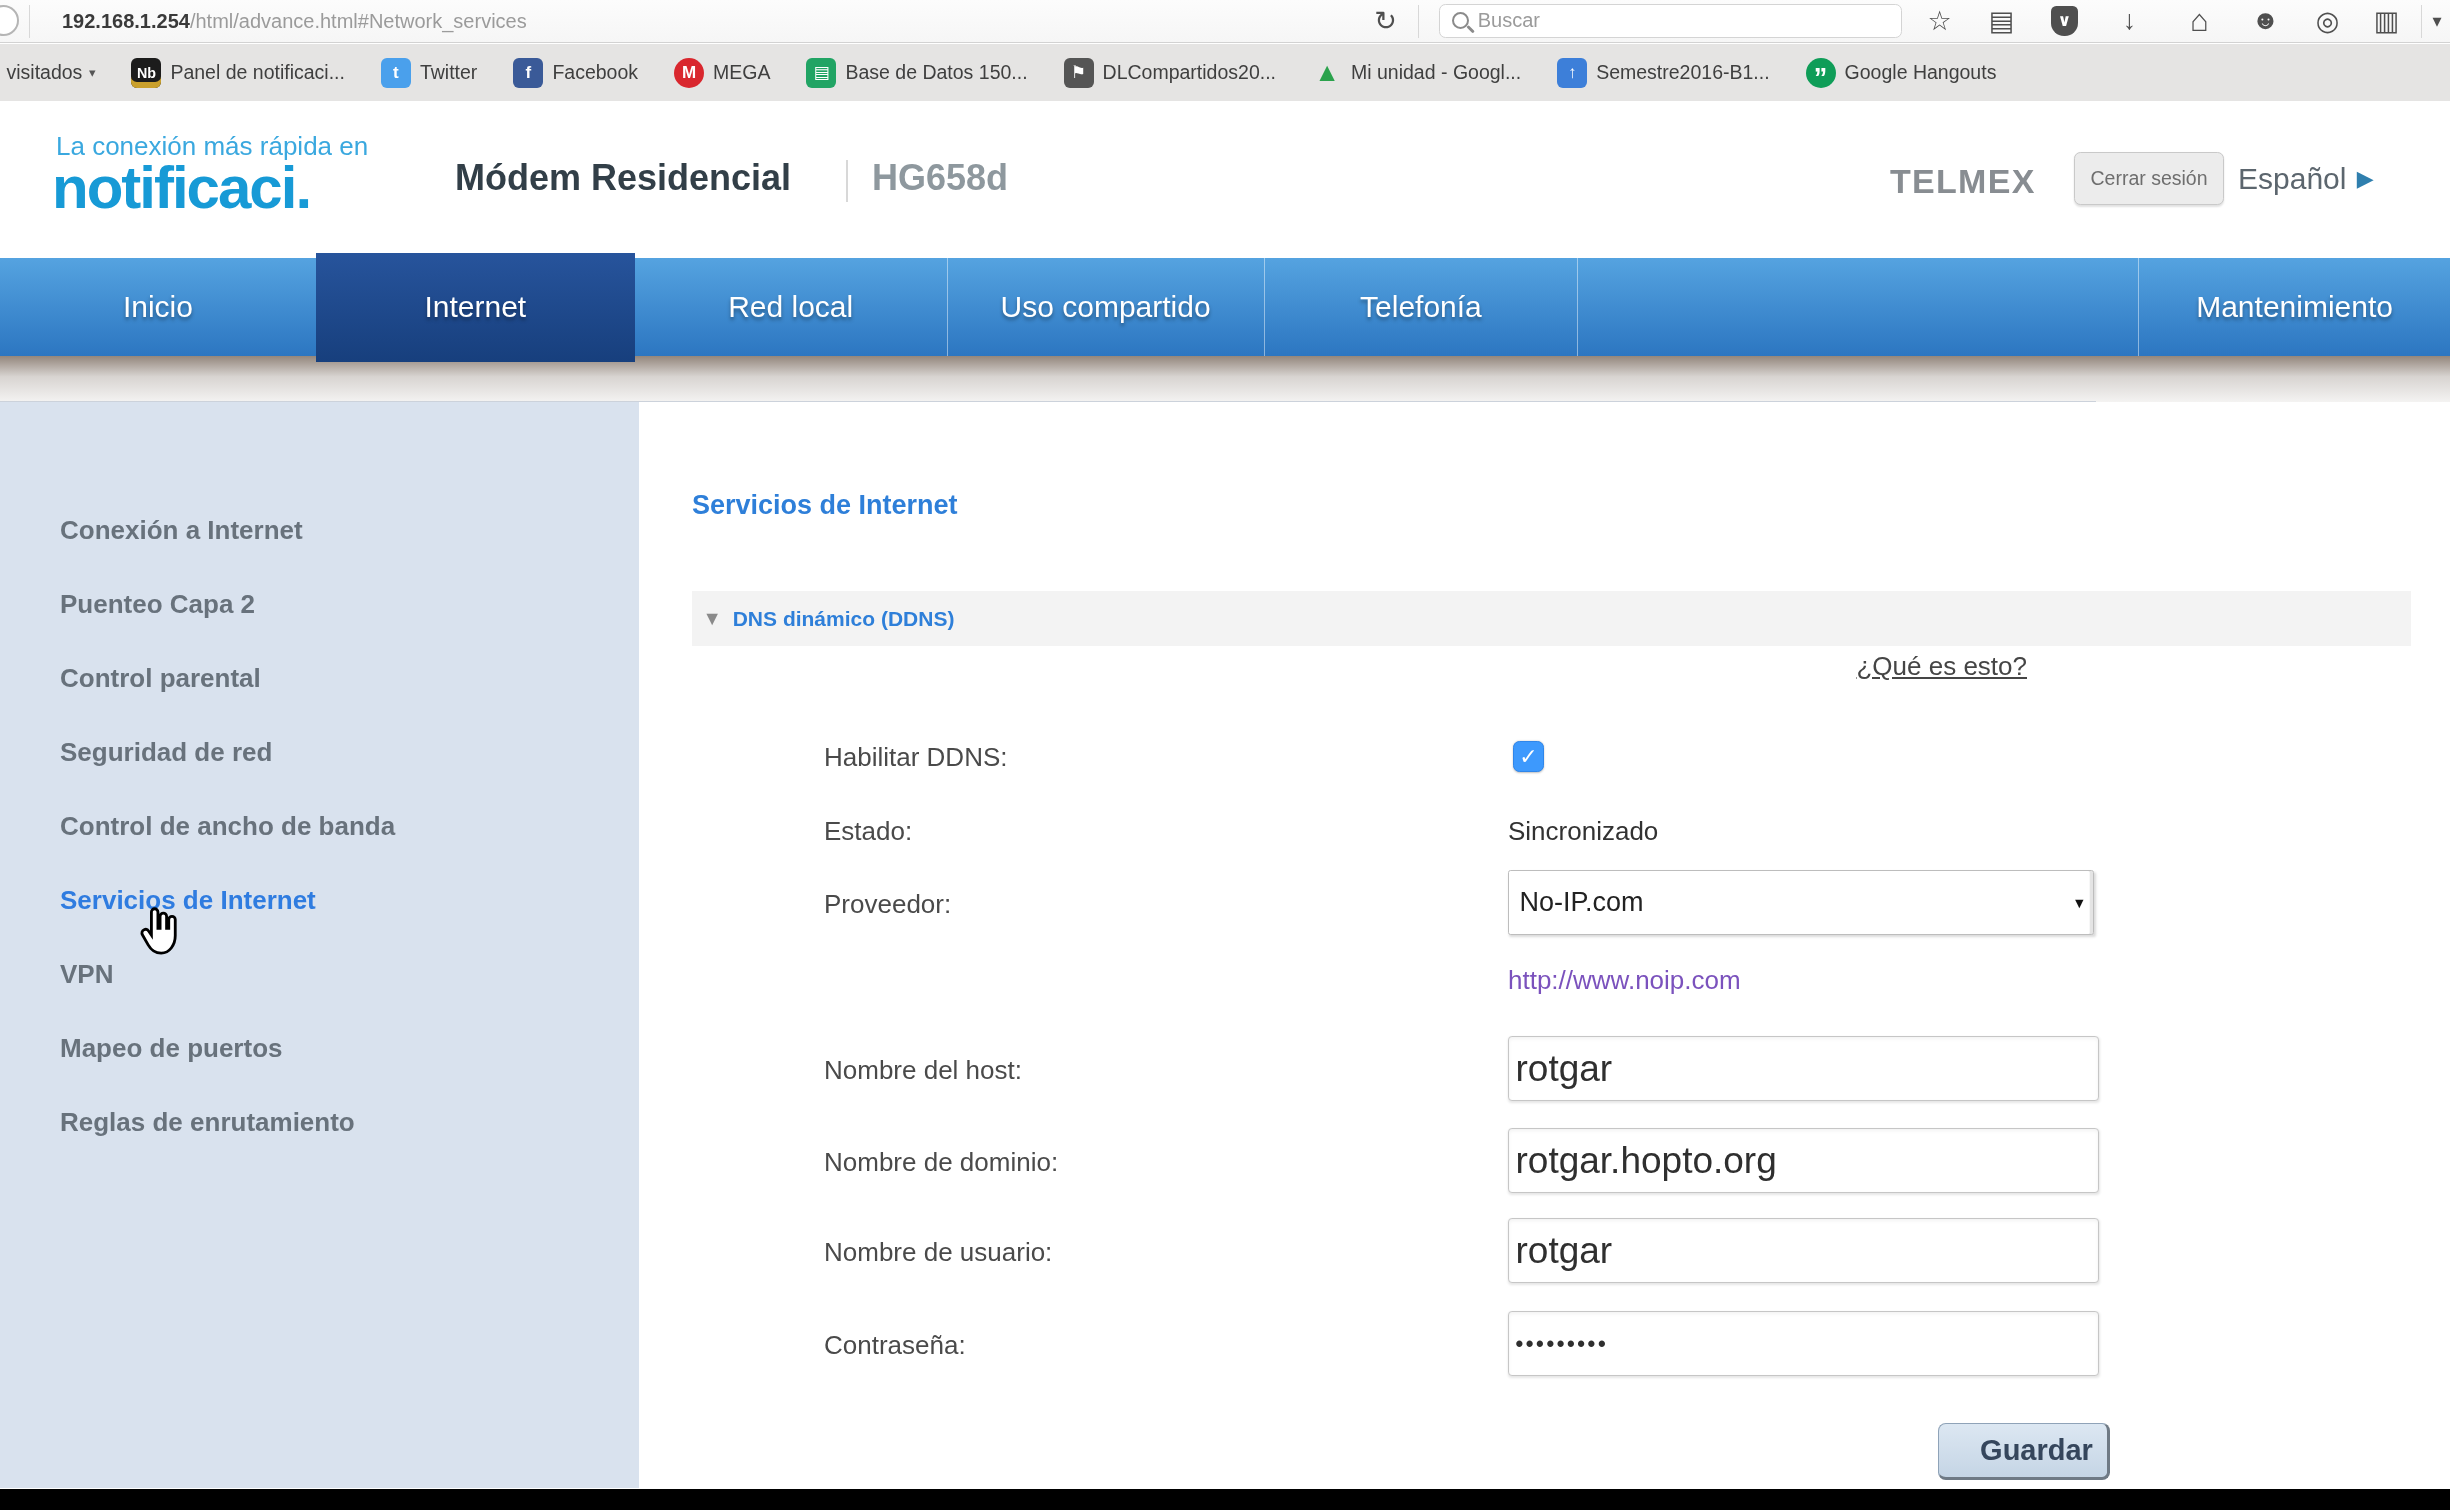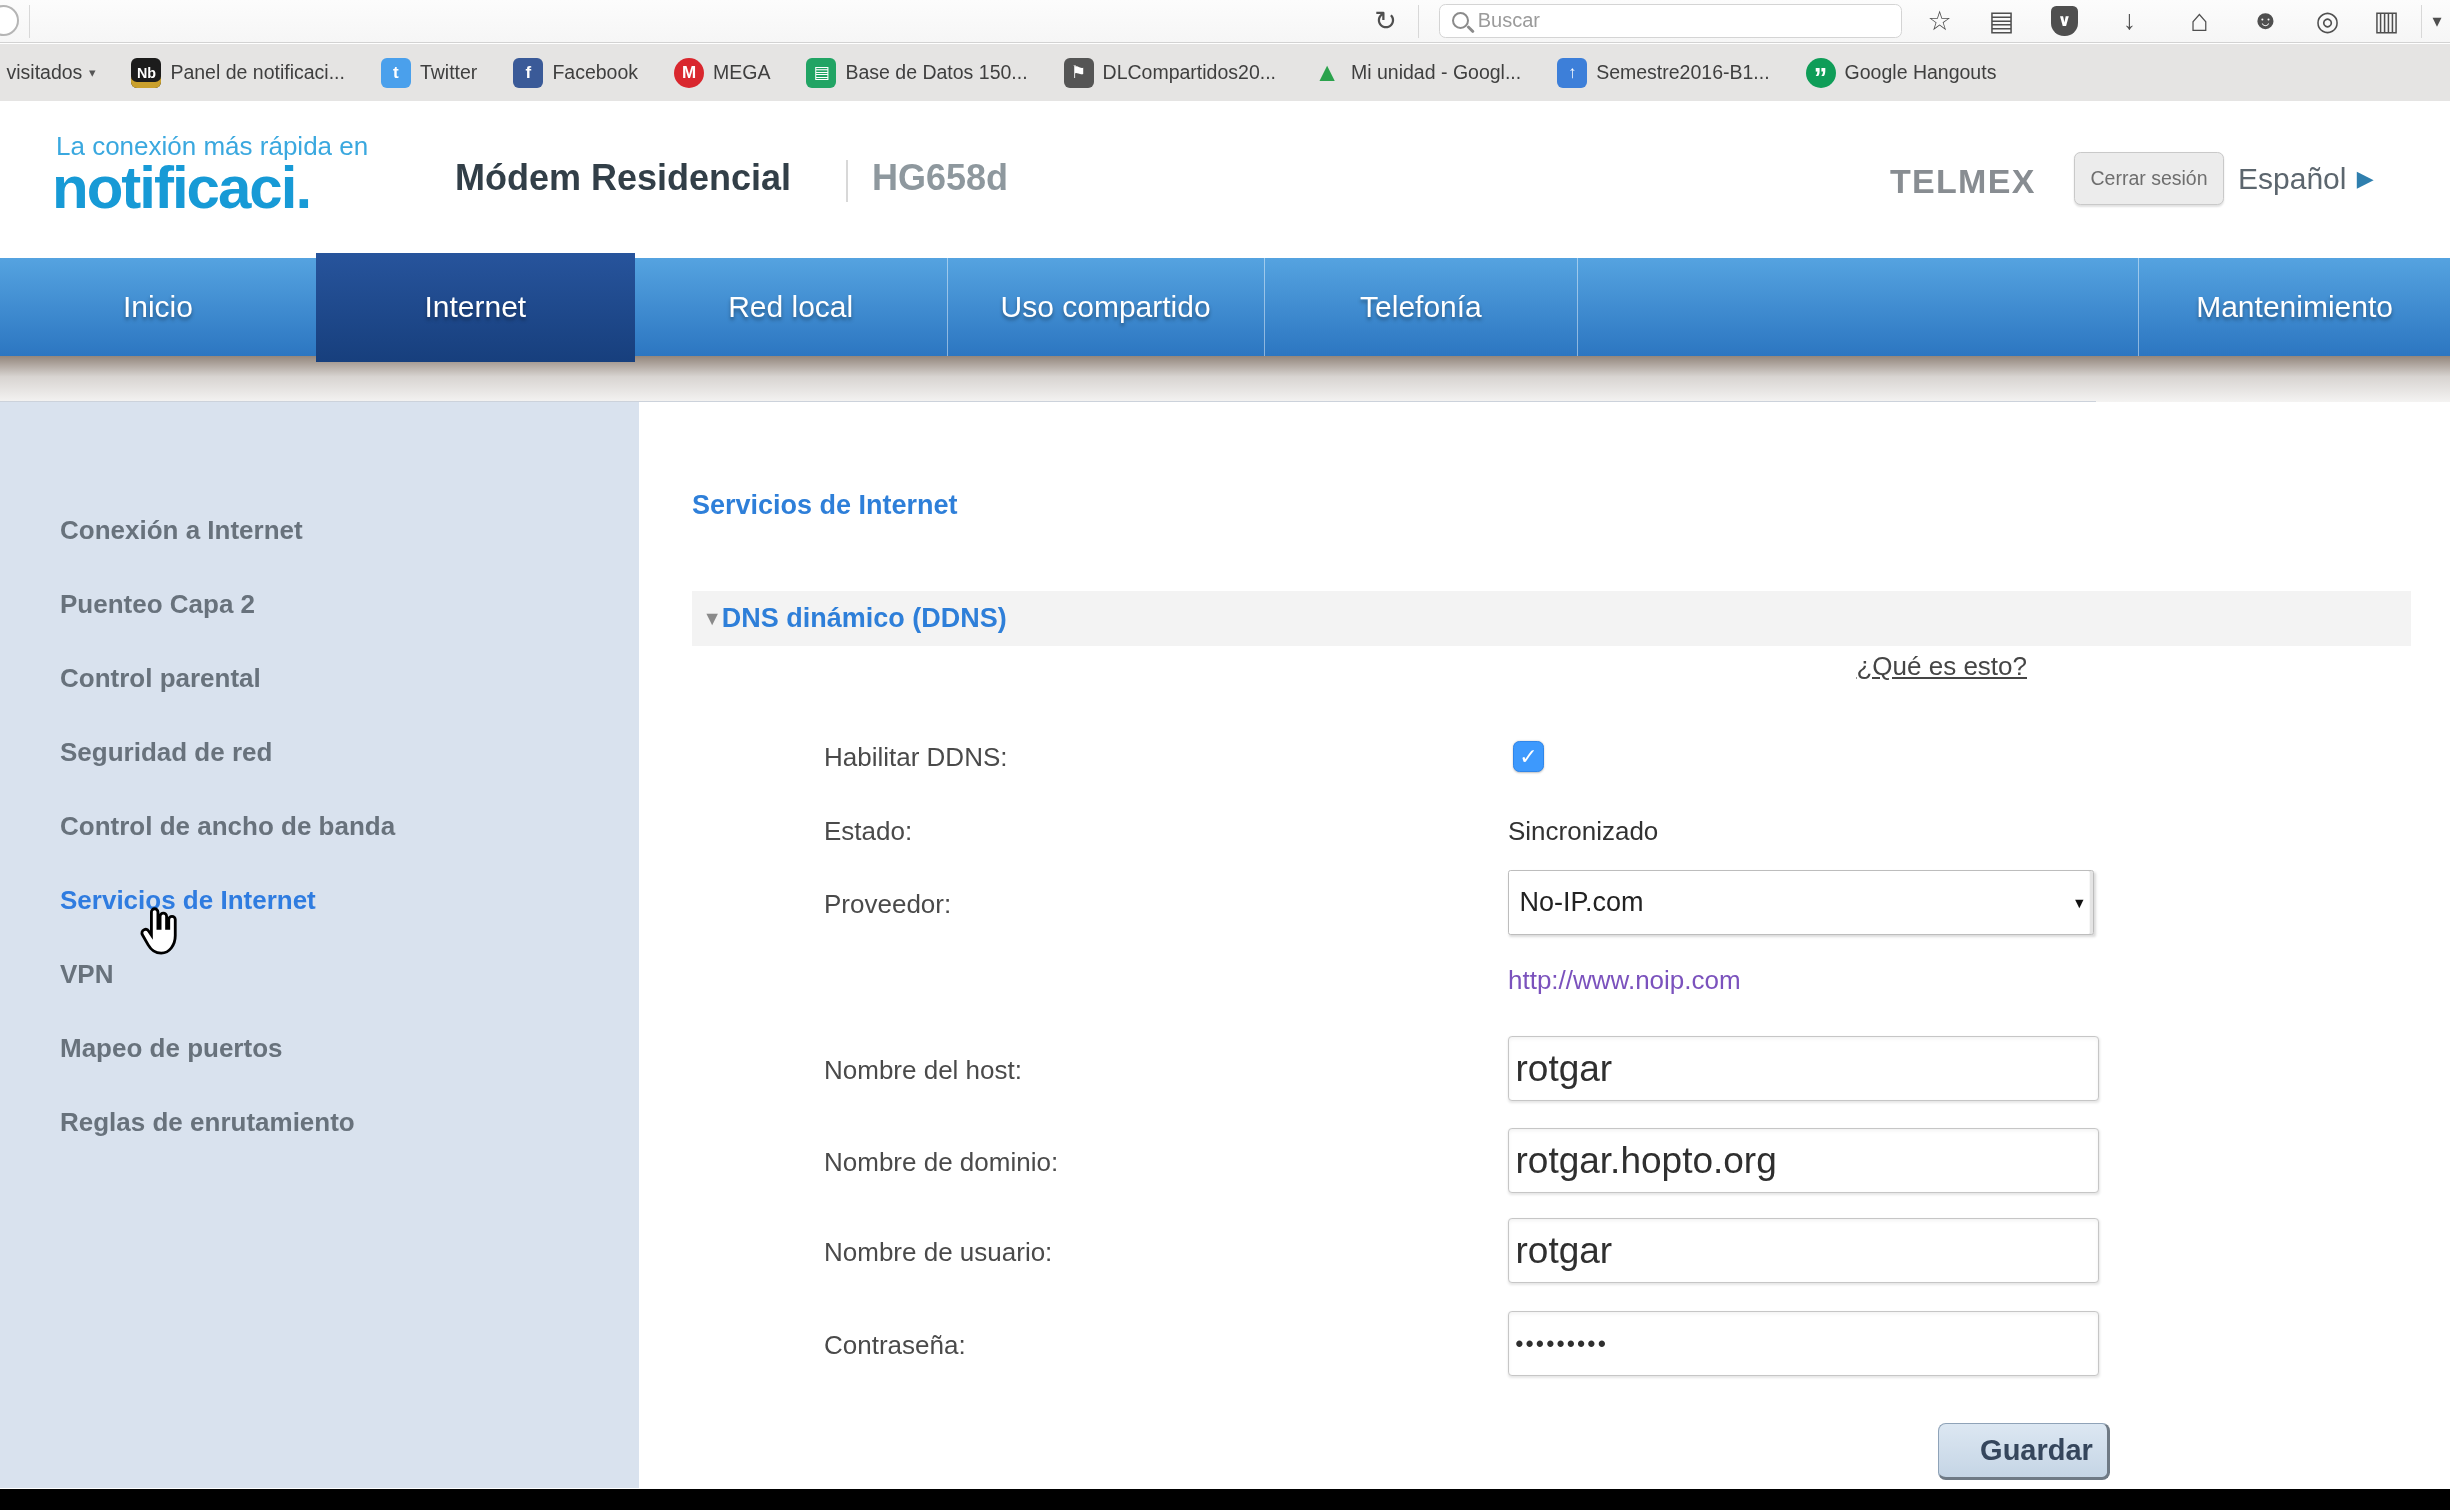--- a/index.html
+++ b/index.html
@@ -86,21 +86,21 @@
   .sidebar { width:639px; background:var(--sidebar-bg,#d9e2ee); padding-top:91px; }
   .side-item { height:74px; line-height:74px; padding-left:60px; font-size:26px; font-weight:700;
     color:#68727c; cursor:pointer; white-space:nowrap; }
   .side-item.active { color:#2f7ce0; }
   .main { position:relative; flex:1; background:#fff; }
 
   .page-title { position:absolute; left:53px; top:88px; font-size:27px; font-weight:700; color:var(--accent-blue,#2e7fd9); }
   .section-bar { position:absolute; left:53px; top:189px; width:1719px; height:55px; background:#f3f3f3;
     display:flex; align-items:center; cursor:pointer; }
   .tri { color:#8a8a8a; font-size:19.5px; margin-left:10.4px; }
-  .section-title { color:var(--accent-blue,#2e7fd9); font-weight:700; font-size:27px; margin-left:0; }
+  .section-title { color:var(--accent-blue,#2e7fd9); font-weight:700; font-size:21px; margin-left:11px; }
   .help { position:absolute; right:69px; top:249px; color:#454545; font-size:26px;
     text-decoration:underline; cursor:pointer; }
 
   .label { position:absolute; left:155px; font-size:26px; color:#4a4a4a; white-space:nowrap;margin-left:30px; }
   .value { position:absolute; left:869px; font-size:26px; color:#323232; }
   .checkbox { position:absolute; left:874px; width:31px; height:31px; border-radius:6.5px;
     background:var(--checkbox-blue,#3d99fd); border:1.3px solid #2f86ea; color:#fff; display:flex;
     align-items:center; justify-content:center; font-size:22px; font-weight:bold; cursor:pointer;
     box-shadow:0 0.7px 2px rgba(0,0,0,.25); }
   .select { position:absolute; left:869px; width:586px; height:65px; background:#fff;
@@ -122,20 +122,24 @@
 
   .cursor-hand { position:absolute; left:133px; top:904px; z-index:5; }
   .letterbox { position:absolute; left:0; right:0; bottom:0; height:22px; background:#000; }
 </style>
 </head>
 <body>
 
 <div class="browser-top">
   <span class="identity"></span>
   <span class="vsep" style="left:29px;"></span>
+  <div class="url-text">
+    <span class="url-host">192.168.1.254</span>
+      <span class="url-path">/html/advance.html#Network_services</span>
+  </div>
   <div class="tool-btn" style="left:1366px;">
     <span>↻</span>
   </div>
   <span class="vsep" style="left:1418px;"></span>
   <div class="search">
     <span class="mag"></span>
     <input type="text" placeholder="Buscar" style="">
   </div>
   <div class="tool-btn" style="left:1920px;">
     <span>☆</span>

